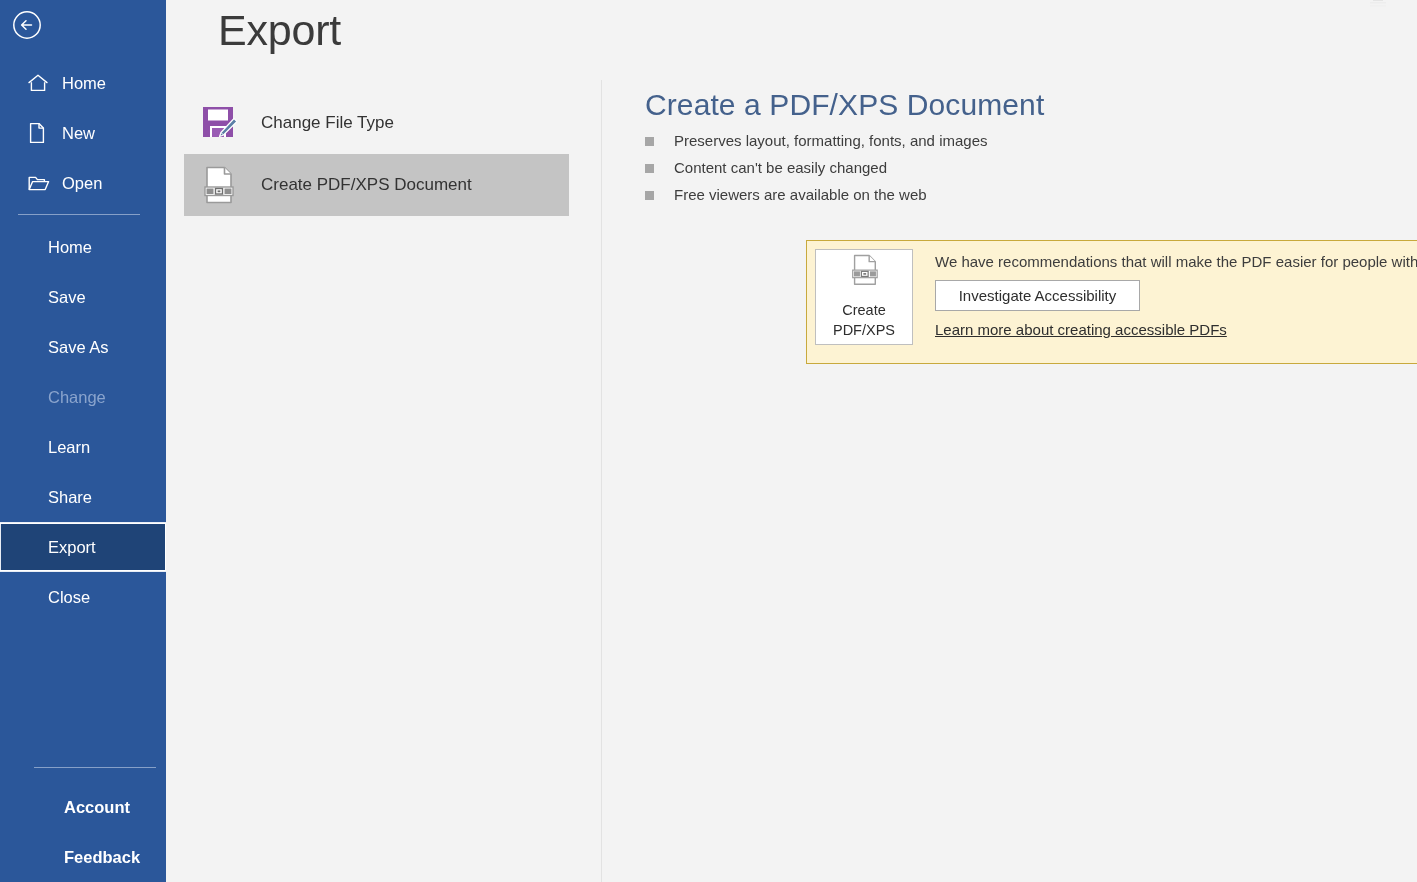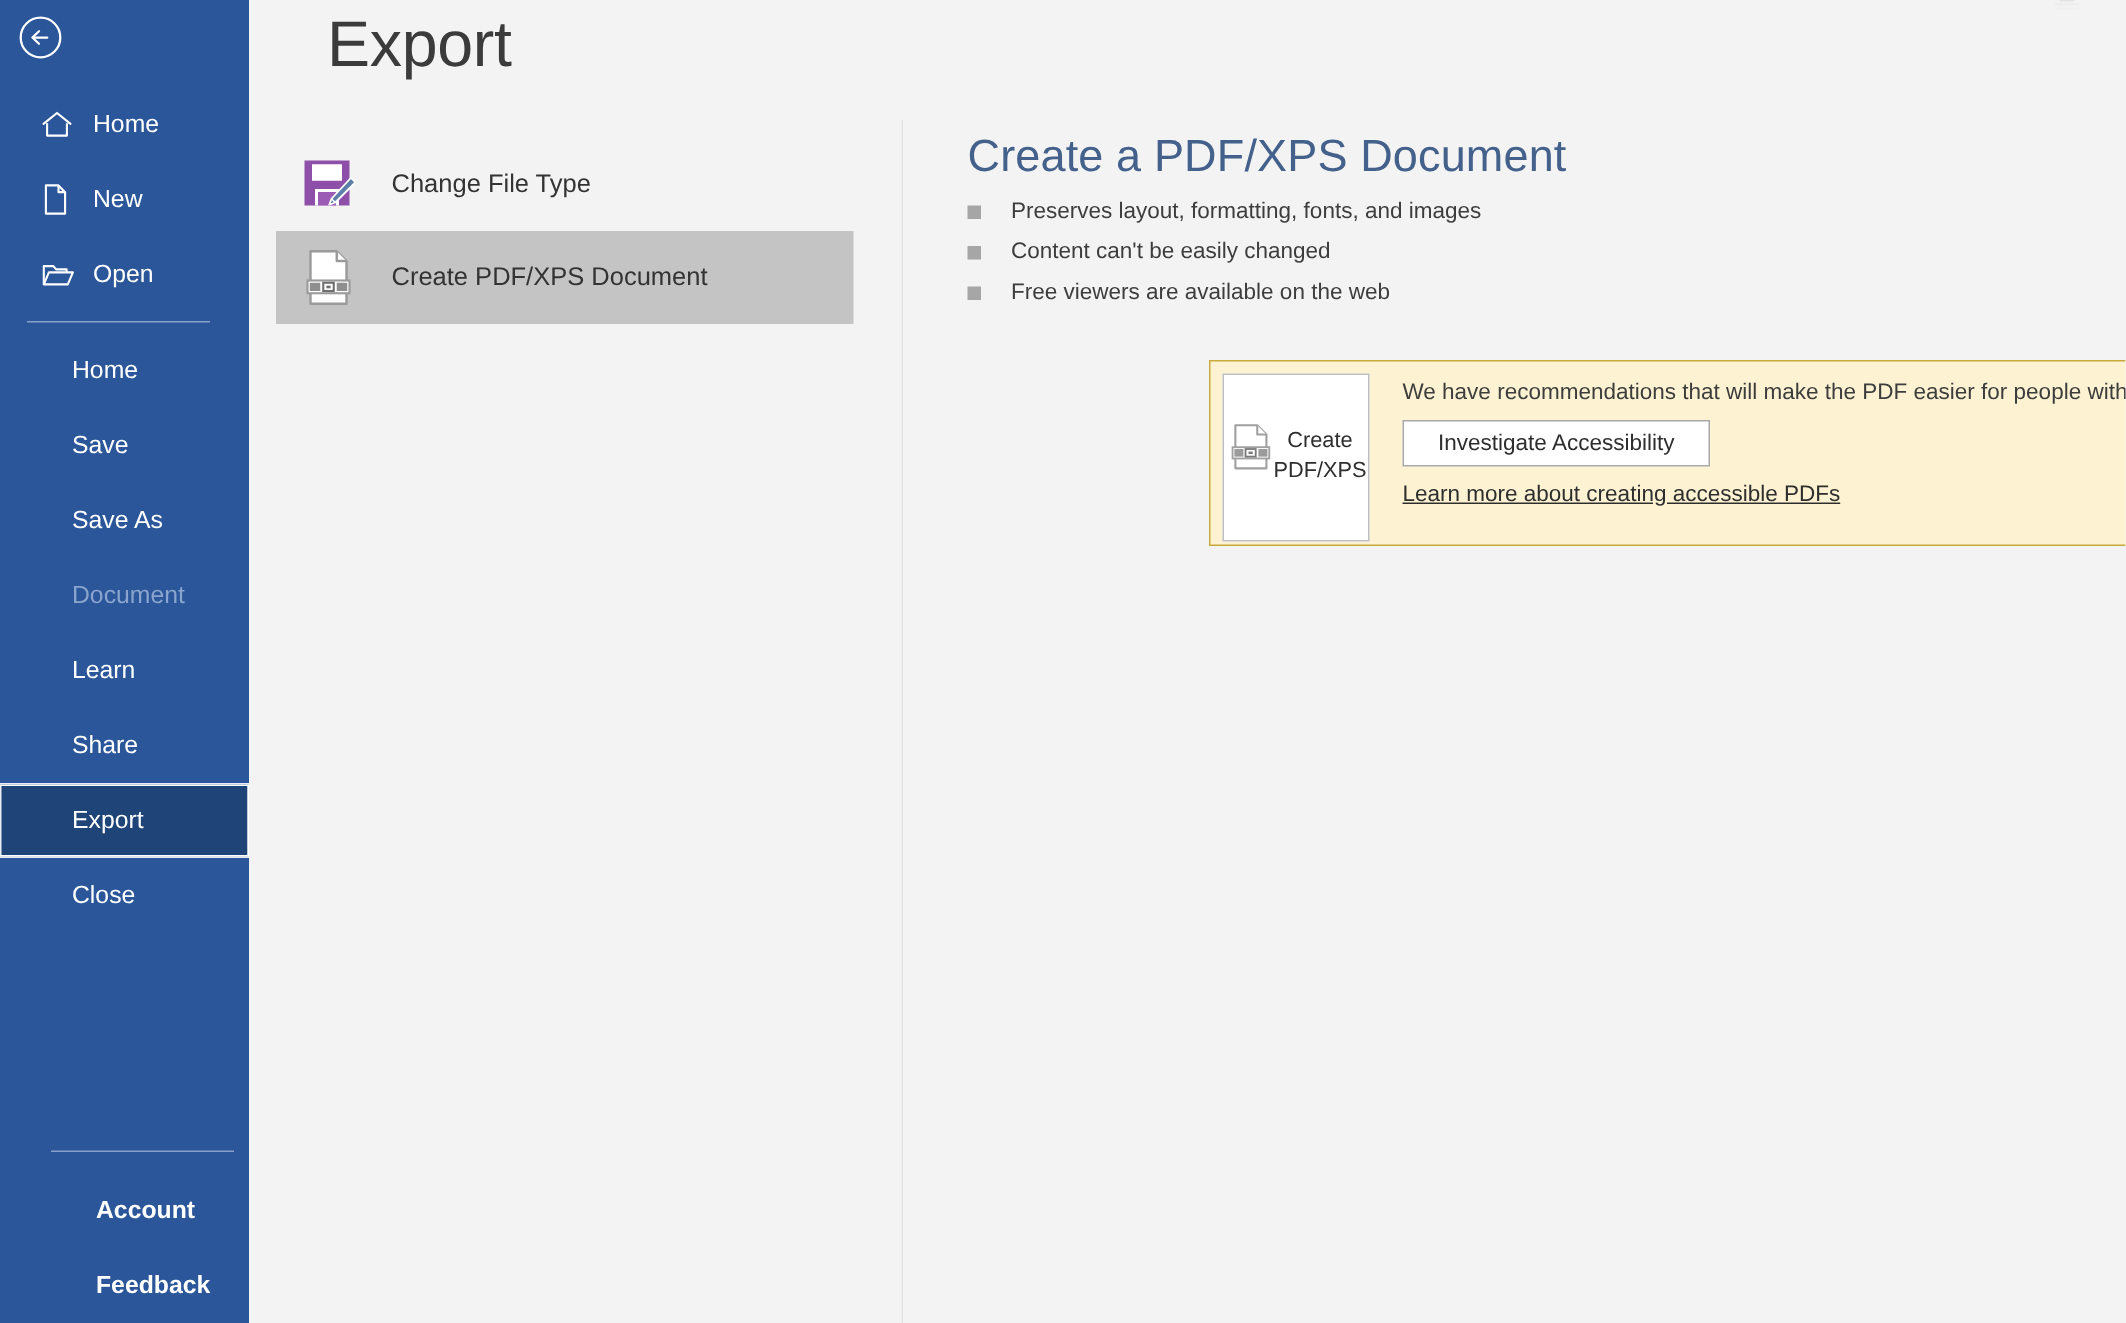--- a/index.html
+++ b/index.html
@@ -157,25 +157,25 @@
     left: 640px; top: 240px;
     right: 0;
     height: 124px;
     background: #fdf3d3;
     border: 1px solid #c8a93c;
     border-right: none;
     display: flex;
     align-items: flex-start;
   }
   .create-btn {
-    width: 98px; height: 112px;
+    width: 98px; height: 96px;
     margin: 8px 0 0 8px;
     background: #ffffff;
     border: 1px solid #bfbfbf;
-    display: flex; flex-direction: row;
+    display: flex; flex-direction: column;
     align-items: center; justify-content: center;
     cursor: pointer;
     flex: 0 0 98px;
   }
   .create-btn .cb-ic { margin-bottom: 6px; }
   .create-btn .cb-txt {
     font-size: 14.5px; color: #2e2e2e;
     text-align: center; line-height: 1.35;
   }
   .notice-body {
@@ -261,21 +261,21 @@
       <div class="nav-item">
         <span class="lbl">Home</span>
       </div>
       <div class="nav-item">
         <span class="lbl">Save</span>
       </div>
       <div class="nav-item">
         <span class="lbl">Save As</span>
       </div>
       <div class="nav-item disabled">
-        <span class="lbl">Document</span>
+        <span class="lbl">Change</span>
       </div>
       <div class="nav-item">
         <span class="lbl">Learn</span>
       </div>
       <div class="nav-item">
         <span class="lbl">Share</span>
       </div>
       <div class="nav-item selected">
         <span class="lbl">Export</span>
       </div>

